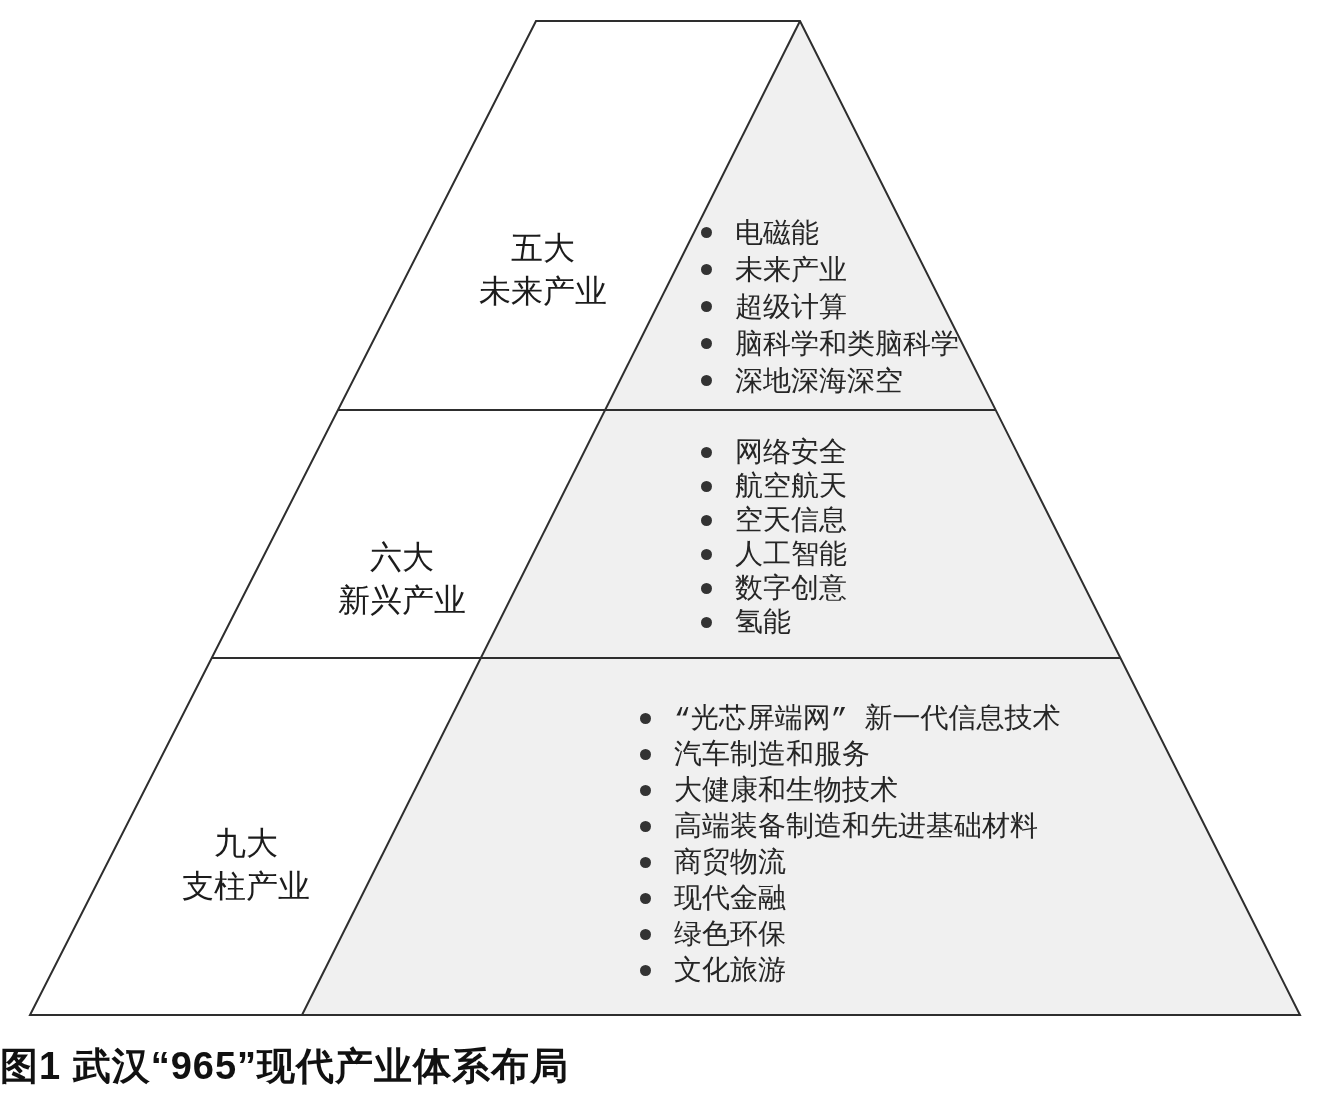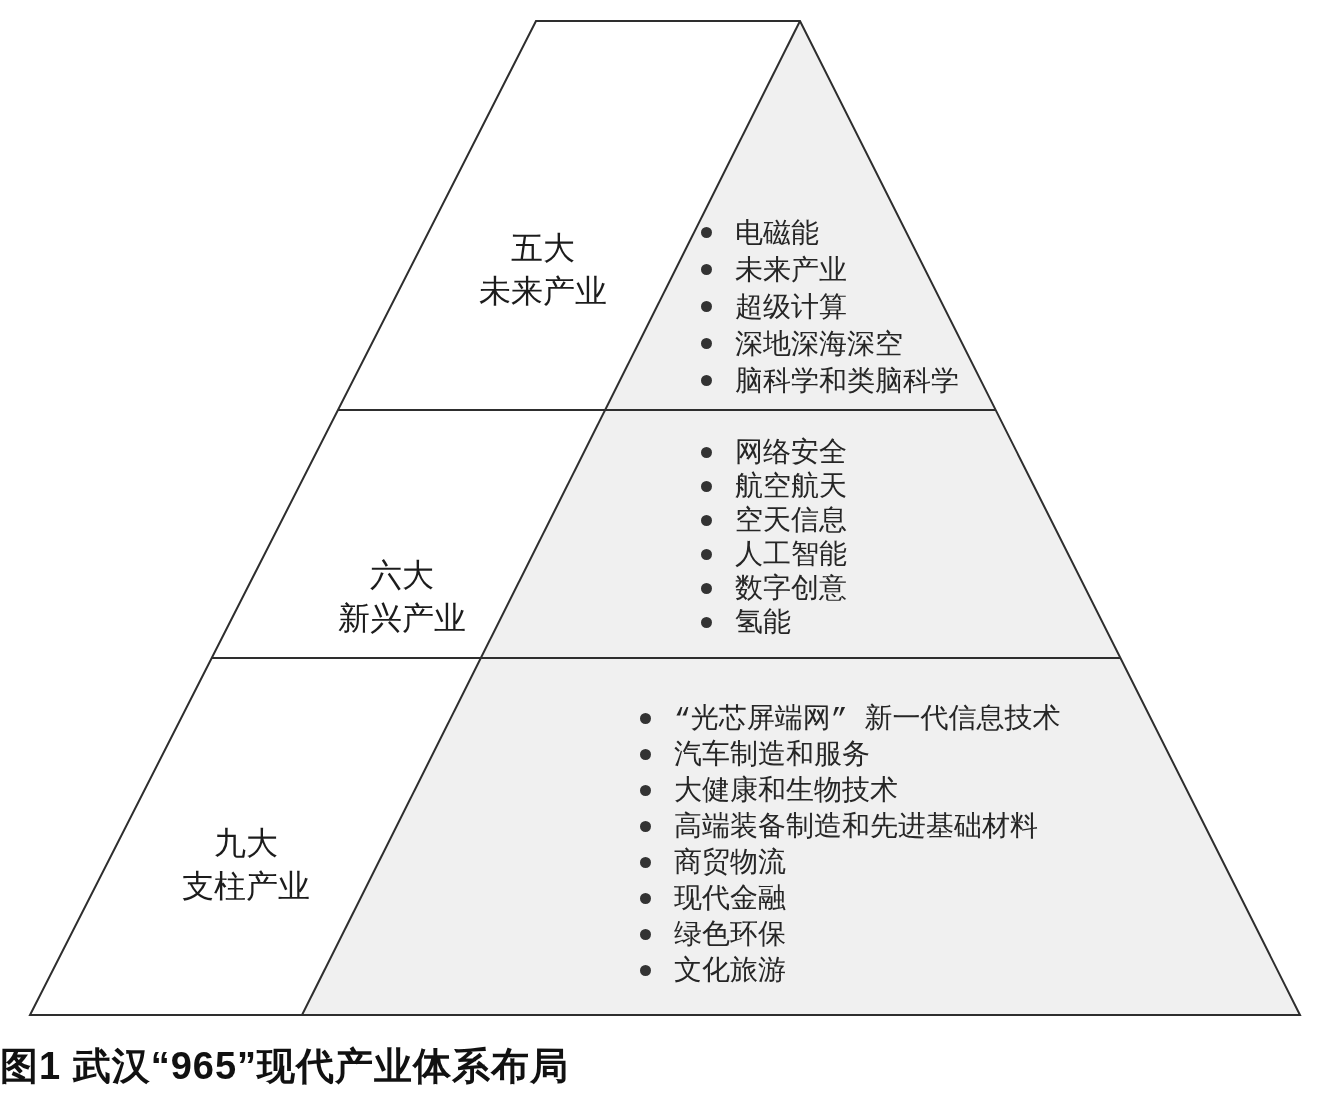--- a/index.html
+++ b/index.html
@@ -64,21 +64,21 @@
     <line class="edge-line" x1="800" y1="21" x2="302" y2="1015"></line>
     <line class="edge-line" x1="338" y1="410" x2="996" y2="410"></line>
     <line class="edge-line" x1="212" y1="658" x2="1120" y2="658"></line>
   </svg>
 
   <div class="tier-label" style="left:543px;top:227px;">
     <div>五大</div>
     <div>未来产业</div>
   </div>
 
-  <div class="tier-label" style="left:402px;top:554px;">
+  <div class="tier-label" style="left:402px;top:536px;">
     <div>六大</div>
     <div>新兴产业</div>
   </div>
 
   <div class="tier-label" style="left:246px;top:822px;">
     <div>九大</div>
     <div>支柱产业</div>
   </div>
 
   <div class="bullet-list t1" style="left:701px;top:214px;">
@@ -89,25 +89,25 @@
     <div class="bullet-row">
       <span class="dot"></span>
       <span class="item-text">未来产业</span>
     </div>
     <div class="bullet-row">
       <span class="dot"></span>
       <span class="item-text">超级计算</span>
     </div>
     <div class="bullet-row">
       <span class="dot"></span>
-      <span class="item-text">深地深海深空</span>
+      <span class="item-text">脑科学和类脑科学</span>
     </div>
     <div class="bullet-row">
       <span class="dot"></span>
-      <span class="item-text">脑科学和类脑科学</span>
+      <span class="item-text">深地深海深空</span>
     </div>
   </div>
 
   <div class="bullet-list t2" style="left:701px;top:435px;">
     <div class="bullet-row">
       <span class="dot"></span>
       <span class="item-text">网络安全</span>
     </div>
     <div class="bullet-row">
       <span class="dot"></span>

